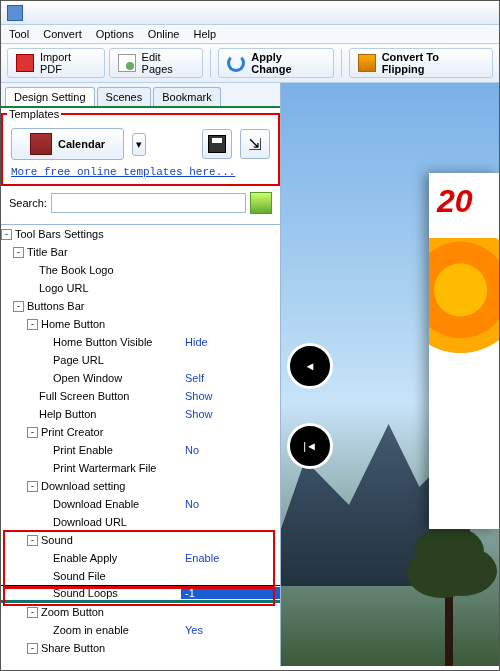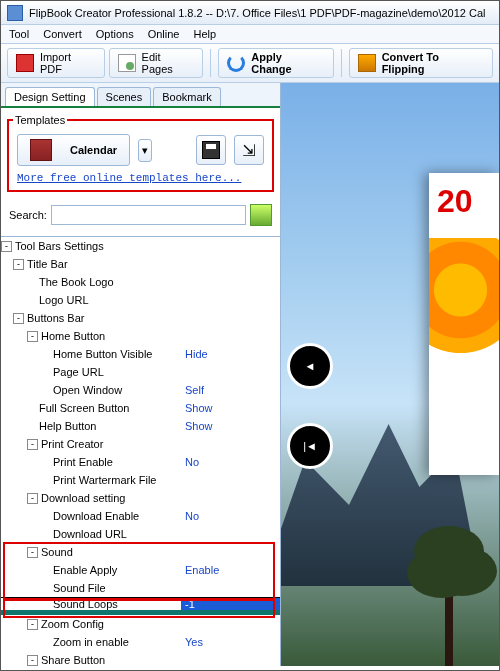--- a/index.html
+++ b/index.html
@@ -16,58 +16,57 @@
   .ico-pdf { background:#d33; border:1px solid #900; }
   .ico-page { background:#fff; border:1px solid #999; position:relative;}
   .ico-page:after{content:"";position:absolute;right:1px;bottom:1px;width:8px;height:8px;background:#6a6;border-radius:50%;}
   .ico-refresh { border:3px solid #2a7de0; border-radius:50%; border-top-color:transparent; width:18px;height:18px;}
   .ico-book { background:linear-gradient(#fa0,#c70); border:1px solid #a60;}
   .main { display:flex; height: calc(100% - 24px - 22px - 40px); }
   .leftpanel { width: 280px; border-right:1px solid #9db8d6; background:#fff; display:flex; flex-direction:column; }
   .tabs { display:flex; padding: 4px 4px 0 4px; border-bottom:2px solid #15803d; background:#eef4fb;}
   .tab { padding:3px 8px; border:1px solid #9db8d6; border-bottom:none; margin-right:2px; background:#e7eff9; border-radius:3px 3px 0 0;}
   .tab.active { background:#fff; }
-  .templates-box { margin:6px; border:2px solid #d00; padding:4px; }
+  .templates-box { border:2px solid #d00; padding:4px; }
   .templates-box legend { font-size:11px; padding:0 2px;}
   .tmpl-row { display:flex; align-items:center; gap:8px; padding:4px;}
-  .tmpl-btn { display:flex; align-items:center; gap:18px; border:1px solid #9db8d6; background:linear-gradient(#fff,#e7eff9); padding:4px 12px; border-radius:3px; }
+  .tmpl-btn { display:flex; align-items:center; gap:6px; border:1px solid #9db8d6; background:linear-gradient(#fff,#e7eff9); padding:4px 18px; border-radius:3px; }
   .tmpl-btn .cal { width:22px;height:22px;background:linear-gradient(#a33,#822);border:1px solid #611;}
   .tmpl-drop { border:1px solid #9db8d6; padding:4px 3px; background:linear-gradient(#fff,#e7eff9); border-radius:3px;}
   .iconbtn { width:30px;height:30px; border:1px solid #9db8d6; background:linear-gradient(#fff,#e7eff9); display:flex;align-items:center;justify-content:center; border-radius:3px;}
   .tmpl-link { color:#1846c8; text-decoration:underline; padding:2px 4px; display:inline-block;font-family:Liberation Mono, monospace;}
   .searchrow { display:flex; align-items:center; gap:4px; padding:6px 8px 10px 8px;}
   .searchrow input { flex:1; border:1px solid #9db8d6; height:20px; padding:0 4px;}
   .searchrow .sico { width:22px;height:22px; }
   .tree { flex:1; overflow:auto; border-top:1px solid #9db8d6;}
   .tree-row { display:flex; align-items:center; height:18px; border-bottom:0; }
   .tree-label { flex:0 0 180px; display:flex; align-items:center; overflow:hidden; white-space:nowrap;}
   .tree-val { flex:1; color:#1846c8; padding-left:4px; }
   .tree-val.sel { background:#1a5bd6; color:#fff; }
   .expander { width:11px;height:11px; border:1px solid #888; display:inline-flex; align-items:center; justify-content:center; font-size:9px; line-height:1; margin-right:3px; background:#fff; font-family:monospace;}
   .ind { display:inline-block; }
   .hit1 { position:absolute; border:2px solid #d00; pointer-events:none; }
   .rightpanel { flex:1; position:relative; background:linear-gradient(#7ab0e8 0%,#a8d0f0 35%,#c7e3f8 55%,#3a5a3a 100%); overflow:hidden;}
   .mountain { position:absolute; bottom:80px; left:-20px; width:220px; height:180px; background:linear-gradient(#3a5068,#1a2838); clip-path:polygon(0 100%,20% 30%,40% 55%,58% 10%,72% 45%,88% 25%,100% 100%); opacity:.9;}
   .tree-shape { position:absolute; bottom:0; right:20px; width:60px; height:140px;}
   .tree-shape .trunk{position:absolute;bottom:0;left:26px;width:8px;height:80px;background:#2a1810;}
   .tree-shape .fol{position:absolute;width:70px;height:50px;border-radius:50%;background:#2a4020;left:-5px;}
-  .pagecard { position:absolute; right:0; top:90px; width:70px; height:302px; background:#fff; box-shadow:-4px 0 12px rgba(0,0,0,.4);}
+  .pagecard { position:absolute; right:0; top:90px; width:70px; height:356px; background:#fff; box-shadow:-4px 0 12px rgba(0,0,0,.4);font-style:italic;}
   .pagecard .yr { color:#d00; font-size:32px; font-weight:bold; padding:10px 0 0 8px;}
   .pagecard .flower { margin:18px 0 0 0; width:70px; height:130px; background:radial-gradient(circle at 45% 40%,#fb0 0 30%,#f80 31% 55%,#fa0 56% 72%, #fff 73%); }
   .navbtn { position:absolute; width:46px; height:46px; border-radius:23px; background:#000; display:flex; align-items:center; justify-content:center; color:#fff; font-size:26px; border:3px solid #fff;}
   .navbtn.left { left:6px; top:260px;}
   .navbtn.first { left:6px; top:340px; font-size:20px;}
   .tree-wrap { position:relative; }
 </style>
 </head>
 <body>
 
 <div class="titlebar">
   <span class="icon"></span>
-  <span>FlipBook Creator Professional 1.8.2  --  D:\7. Office Files\1 PDF\PDF-magazine\demo\2012 Cal</span>
 </div>
 
 <div class="menubar">
   <span>Tool</span>
   <span>Convert</span>
   <span>Options</span>
   <span>Online</span>
   <span>Help</span>
 </div>
 
@@ -257,33 +256,33 @@
             <span>Enable Apply</span>
           </div>
           <div class="tree-val">Enable</div>
         </div>
       <div class="tree-row">
           <div class="tree-label">
             <span class="ind" style="width:52px"></span>
             <span>Sound File</span>
           </div>
         </div>
-      <div class="tree-row" style="border-top:1px solid #000;border-bottom:5px solid #0f766e;">
+      <div class="tree-row" style="border-top:1px solid #000;border-bottom:3px solid #0f766e;">
           <div class="tree-label">
             <span class="ind" style="width:52px"></span>
             <span>Sound Loops</span>
           </div>
           <div class="tree-val sel">-1</div>
         </div>
 
       <div class="tree-row">
           <div class="tree-label">
             <span class="ind" style="width:26px"></span>
             <span class="expander">-</span>
-            <span>Zoom Config</span>
+            <span>Zoom Button</span>
           </div>
         </div>
       <div class="tree-row">
           <div class="tree-label">
             <span class="ind" style="width:52px"></span>
             <span>Zoom in enable</span>
           </div>
           <div class="tree-val">Yes</div>
         </div>
       <div class="tree-row">

